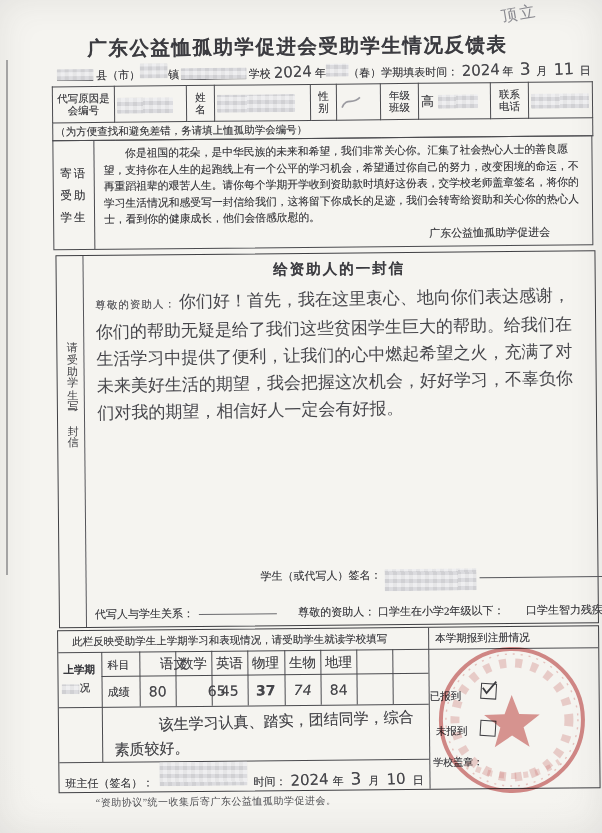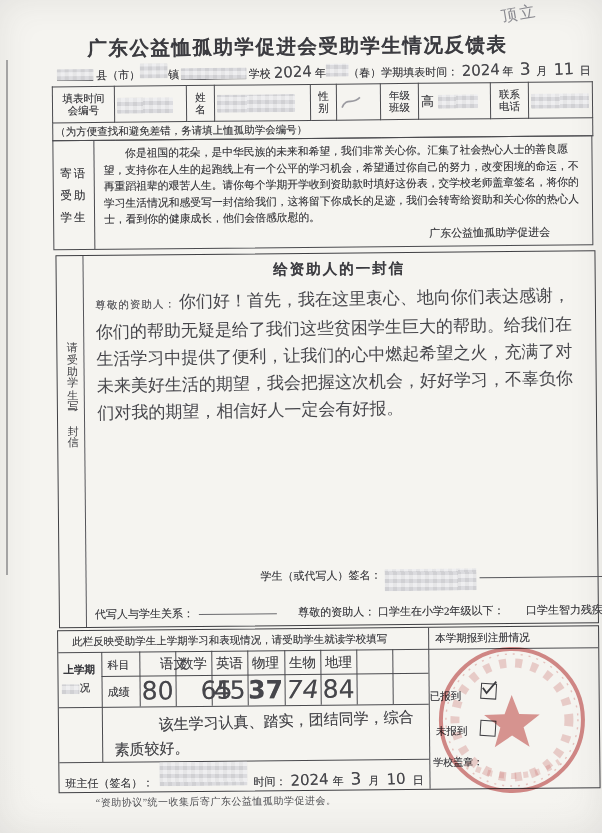--- a/index.html
+++ b/index.html
@@ -49,21 +49,21 @@
   .signer-row{position:absolute;top:312px;left:174px;right:10px;font-size:11px;white-space:nowrap;}
   .signer-underline{display:inline-block;width:135px;border-bottom:1px solid #55555a;height:10px;}
   .proxy-row{position:absolute;bottom:5px;left:8px;right:4px;font-size:11px;white-space:nowrap;}
   
   .school{position:absolute;top:628px;left:55px;width:540px;height:161px;border:1.2px solid #3f3f43;}
   .hl,.vl{position:absolute;background:#4a4a4e;}
   .hl{height:1px;}
   .vl{width:1px;}
   .cell-text{position:absolute;font-size:10.5px;}
   .subj{position:absolute;top:22px;height:23px;width:36px;text-align:center;font-size:13.5px;line-height:22px;}
-  .scor{position:absolute;top:46px;height:30px;width:36px;text-align:center;font-size:25px;line-height:30px;}
+  .scor{position:absolute;top:46px;height:30px;width:36px;text-align:center;font-size:14px;line-height:30px;}
   .comment{position:absolute;top:80px;left:55px;width:305px;font-size:15px;line-height:24px;text-indent:3em;transform:rotate(-1.2deg);}
   .teacher-row{position:absolute;top:132px;left:6px;width:362px;display:flex;align-items:baseline;font-size:11px;white-space:nowrap;}
   .chkbox{position:absolute;width:14px;height:14px;border:1.6px solid #3c3c40;transform:rotate(4deg);}
   .stamp{position:absolute;left:432px;top:645px;opacity:.85;mix-blend-mode:multiply;}
   .footer{position:absolute;top:794px;left:92px;font-size:10px;color:#4f4f53;letter-spacing:.5px;}
   .gmark{display:inline-block;vertical-align:middle;}
 </style>
 </head>
 <body>
 
@@ -105,21 +105,21 @@
         <col style="width:26px">
           <col style="width:44px">
           <col style="width:38px">
           <col style="width:72px">
         <col style="width:38px">
           <col style="width:64px">
       </colgroup>
       <tbody>
           <tr style="height:36px;">
         <td class="lbl">
-          <div>填表时间</div>
+          <div>代写原因是</div>
               <div>会编号</div>
         </td>
         <td><span class="redact" style="width:56px;height:16px;"></span></td>
         <td class="lbl">
           <div>姓</div>
               <div>名</div>
         </td>
         <td><span class="redact" style="width:78px;height:18px;"></span></td>
         <td class="lbl">
           <div>性</div>

